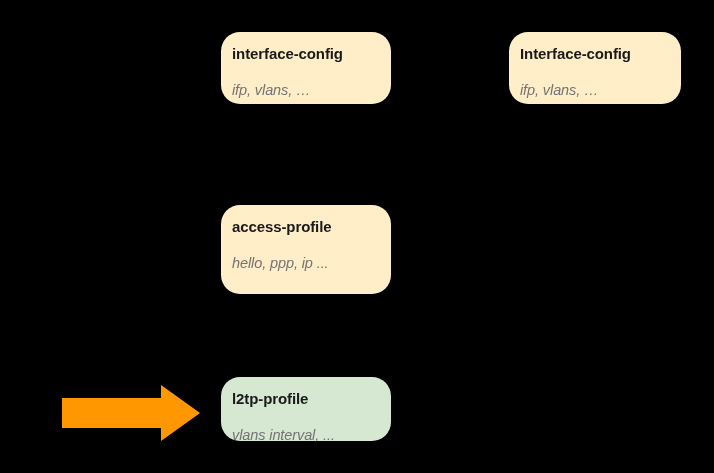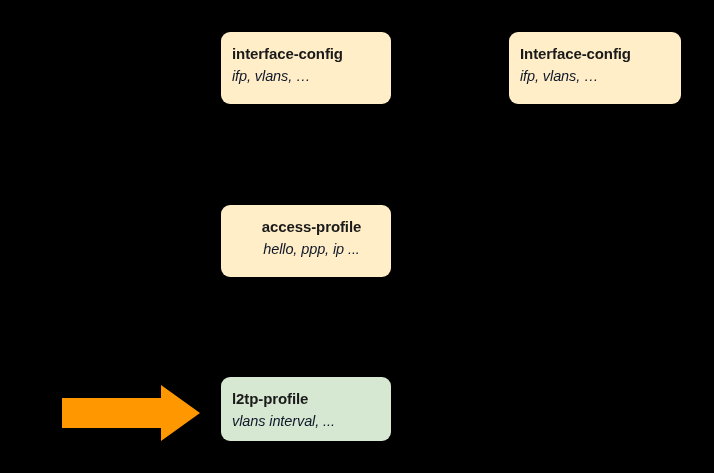--- a/index.html
+++ b/index.html
@@ -12,42 +12,42 @@
     position: relative;
     width: 714px;
     height: 473px;
     background: #000000;
     overflow: hidden;
     font-family: "Liberation Sans", sans-serif;
   }
   .node {
     position: absolute;
     box-sizing: border-box;
-    border-radius: 9px;
+    border-radius: 19px;
     padding: 12px 0 0 11px;
     overflow: hidden;
   }
   .node .title {
     font-size: 15px;
     font-weight: bold;
     font-style: normal;
     color: #1a1a1a;
     line-height: 20px;
     letter-spacing: -0.1px;
     white-space: nowrap;
   }
   .node .subtitle {
     font-size: 14.5px;
     font-weight: normal;
     font-style: italic;
-    color: #0f172a;
+    color: #737373;
     line-height: 20px;
     letter-spacing: -0.1px;
     white-space: nowrap;
-    margin-top: 2px;
+    margin-top: 16px;
   }
   .node.cream { background: #ffeec7; }
   .node.green { background: #d7e8d2; }
 
   #arrow-emphasis {
     position: absolute;
     left: 60px;
     top: 383px;
     width: 142px;
     height: 60px;
@@ -67,21 +67,21 @@
   <div class="node cream" style="left:221px; top:32px; width:170px; height:72px;">
     <div class="title">interface-config</div>
     <div class="subtitle">ifp, vlans, …</div>
   </div>
 
   <div class="node cream" style="left:509px; top:32px; width:172px; height:72px;">
     <div class="title">Interface-config</div>
     <div class="subtitle">ifp, vlans, …</div>
   </div>
 
-  <div class="node cream" style="left:221px; top:205px; width:170px; height:72px;text-align:center;">
+  <div class="node cream" style="left:221px; top:205px; width:170px; height:89px;">
     <div class="title">access-profile</div>
     <div class="subtitle">hello, ppp, ip ...</div>
   </div>
 
   <div class="node green" style="left:221px; top:377px; width:170px; height:64px;">
     <div class="title">l2tp-profile</div>
     <div class="subtitle">vlans interval, ...</div>
   </div>
 
 </div>

